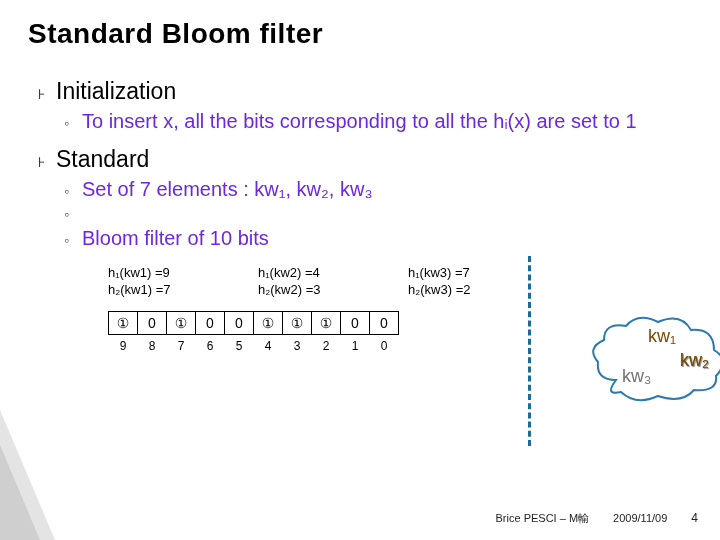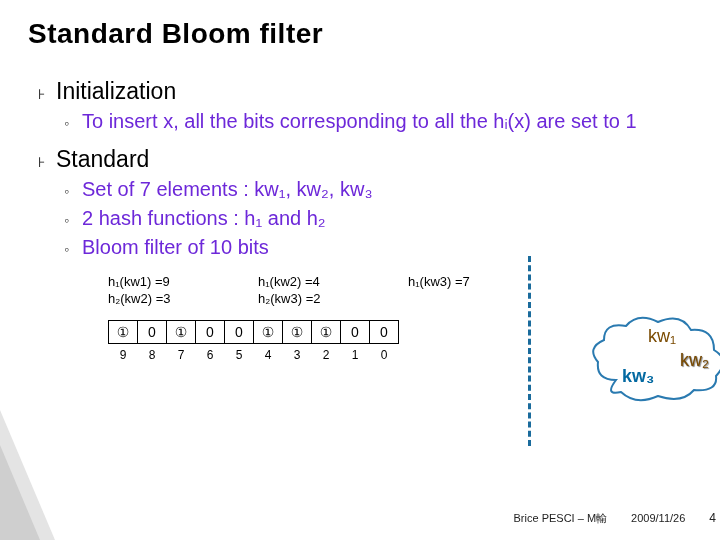--- a/index.html
+++ b/index.html
@@ -76,32 +76,32 @@
     width: 130px;
     height: 80px;
   }
   .cloud-svg { position: absolute; top: -12px; left: -12px; }
   .kw {
     position: absolute;
     font-size: 18px;
     color: #7a4a00;
   }
   .kw2 { text-shadow: 0 0 1px #888, 1px 1px 1px #888; }
-  .kw3 { color: #0369a1; font-weight: bold; }
+  .kw3 { color: #737373; }
 
   .footer {
     position: absolute;
     bottom: 14px;
     width: 720px;
     font-size: 11px;
     color: #222;
     display: flex;
     justify-content: flex-end;
     gap: 24px;
-    padding-right: 4px;
+    padding-right: 22px;
     align-items: baseline;
   }
   .footer .pgnum { font-size: 12px; }
 
   .corner {
     position: absolute;
     left: 0;
     bottom: 0;
     width: 0; height: 0;
     border-left: 55px solid #e4e4e4;
@@ -137,31 +137,31 @@
   <div class="bullet-row" style="margin-top:12px">
     <span class="mark">⊦</span>
     <span class="h2">Standard</span>
   </div>
   <div class="sub-row">
     <span class="submark">◦</span>
     <span class="sub">Set of 7 elements : kw₁, kw₂, kw₃</span>
   </div>
   <div class="sub-row">
     <span class="submark">◦</span>
-    <span class="sub">2 hash functions : h₁ and h₂</span>
   </div>
   <div class="sub-row">
     <span class="submark">◦</span>
     <span class="sub">Bloom filter of 10 bits</span>
   </div>
 
   <div class="hashgrid">
     <span>h₁(kw1) =9</span>
     <span>h₁(kw2) =4</span>
     <span>h₁(kw3) =7</span>
+    <span>h₂(kw1) =7</span>
     <span>h₂(kw2) =3</span>
     <span>h₂(kw3) =2</span>
   </div>
 
   <div class="filter">
     <div class="cell">
         <span>①</span>
         <span class="idx">9</span>
       </div>
     <div class="cell">
@@ -210,15 +210,15 @@
   <svg class="cloud-svg" width="150" height="100">
     <path d="M30 70 Q10 70 12 52 Q0 38 18 30 Q18 12 40 16 Q52 2 72 12 Q95 2 105 20 Q128 18 128 40 Q145 50 130 66 Q132 82 108 80 Q96 94 72 86 Q50 96 35 82 Q18 86 30 70 Z" fill="none" stroke="#2a7ab0" stroke-width="2"></path>
   </svg>
   <span class="kw" style="left:50px;top:4px">kw₁</span>
   <span class="kw kw2" style="left:82px;top:28px">kw₂</span>
   <span class="kw kw3" style="left:24px;top:44px">kw₃</span>
 </div>
 
 <div class="footer">
   <span>Brice PESCI – M輸</span>
-  <span>2009/11/26</span>
+  <span>2009/11/09</span>
   <span class="pgnum">4</span>
 </div>
 
 </body></html>

